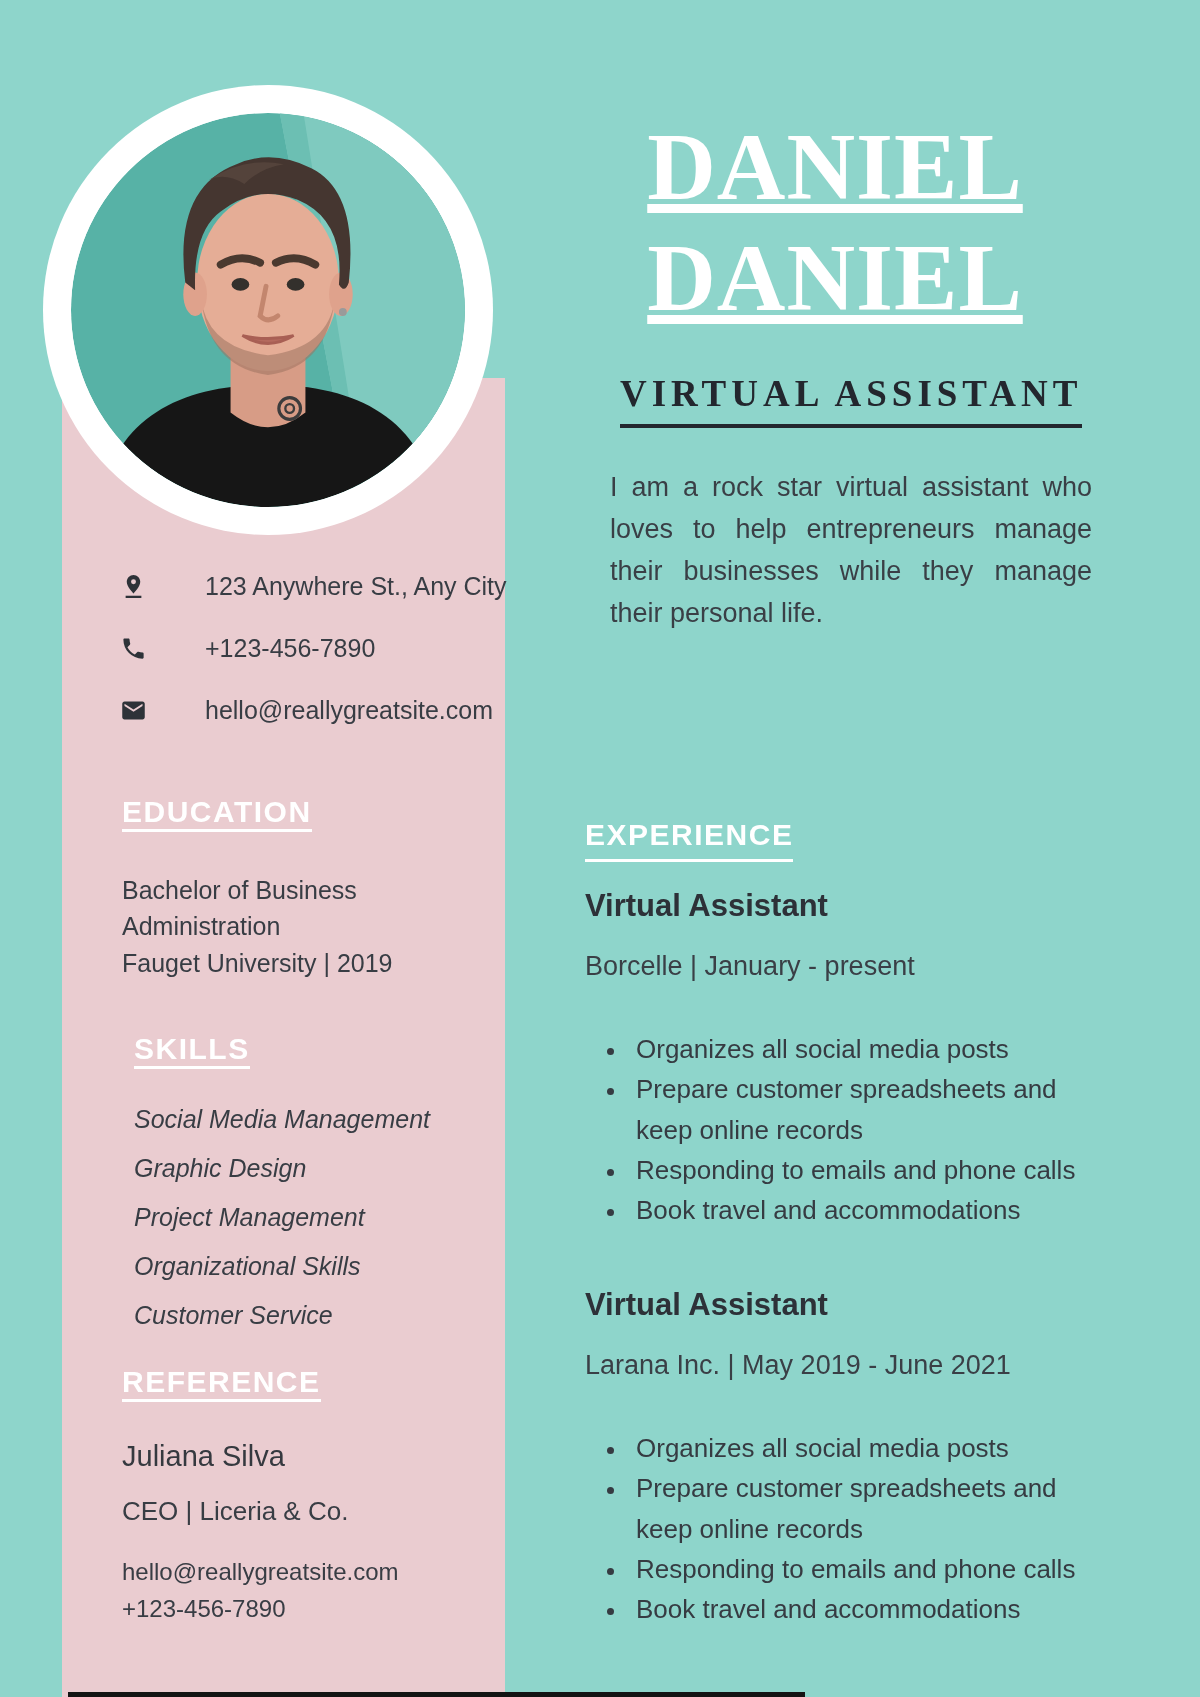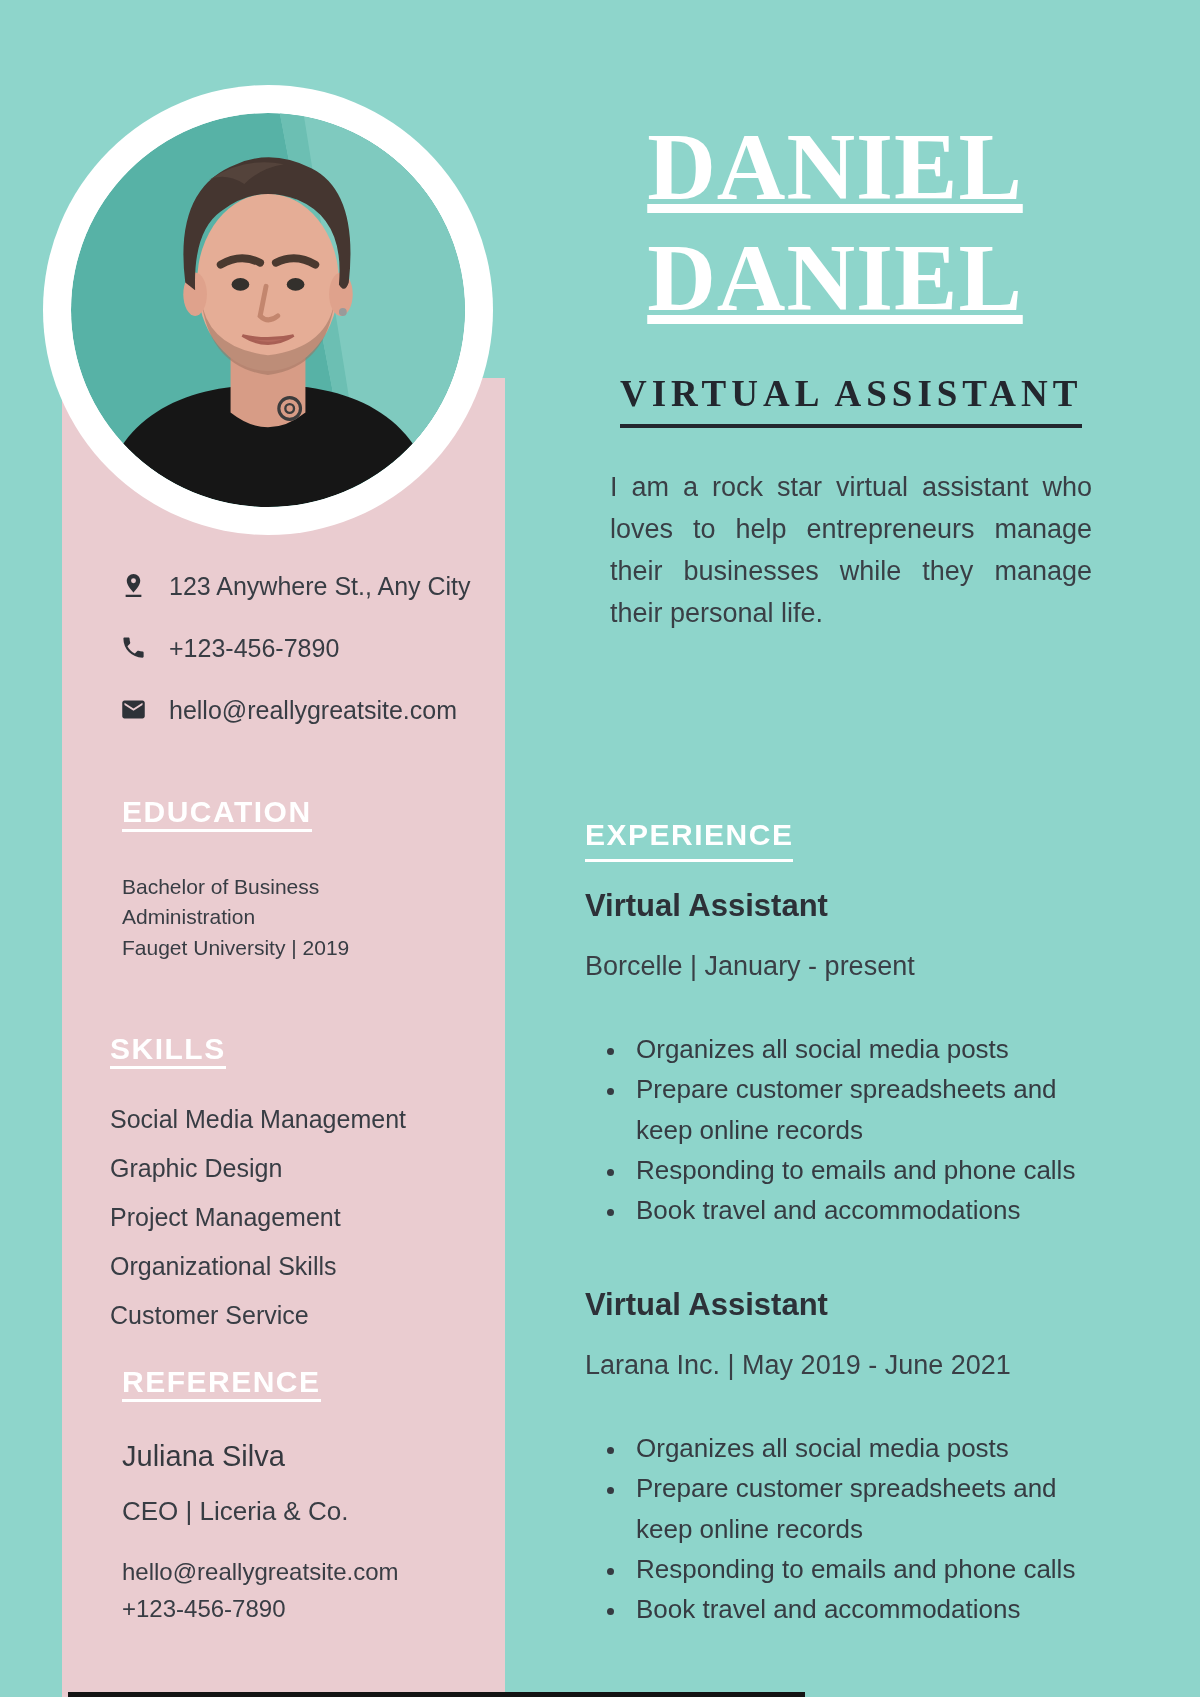--- a/index.html
+++ b/index.html
@@ -14,34 +14,34 @@
   .bottom-bar{position:absolute;left:68px;bottom:0;width:737px;height:5px;background:#141414;}
   
   .photo-ring{
     position:absolute;left:43px;top:85px;width:450px;height:450px;border-radius:50%;
     background:#ffffff;display:flex;align-items:center;justify-content:center;
   }
   .photo-inner{width:394px;height:394px;border-radius:50%;overflow:hidden;}
   .photo-inner svg{display:block;width:100%;height:100%;}
   
   .contact{position:absolute;left:120px;top:572px;width:360px;}
-  .contact-row{display:flex;margin-bottom:33px;}
+  .contact-row{display:flex;align-items:center;margin-bottom:33px;gap:36px;}
   .contact-row .cicon{width:27px;height:27px;flex:0 0 27px;margin-right:22px;}
   .contact-row .ctext{font-size:25px;color:#383d44;white-space:nowrap;}
   
   .side-heading{
     display:inline-block;color:#ffffff;font-size:30px;font-weight:bold;
     letter-spacing:1.5px;border-bottom:3px solid #ffffff;
   }
-  .side-text{font-size:21px;line-height:1.44;color:#383d44;}
+  .side-text{font-size:25px;line-height:1.44;color:#383d44;}
   .edu{position:absolute;left:122px;top:795px;width:330px;}
   .edu .degree{margin-top:40px;width:320px;}
   .edu .school{margin-top:1px;}
-  .skills{position:absolute;left:110px;top:1032px;width:340px;}
-  .skills ul{list-style:none;margin:36px 0 0 0;padding:0;}
+  .skills{position:absolute;left:134px;top:1032px;width:340px;}
+  .skills ul{list-style:none;margin:36px 0 0 0;padding:0;font-style:italic;}
   .skills li{font-size:25px;color:#383d44;margin-bottom:20px;}
   .reference{position:absolute;left:122px;top:1365px;width:340px;}
   .ref-name{margin-top:38px;font-size:29px;color:#35393f;}
   .ref-role{margin-top:23px;font-size:26px;color:#383d44;}
   .ref-contact{margin-top:26px;font-size:24px;line-height:1.55;color:#383d44;}
   .name{
     position:absolute;left:585px;top:112px;width:500px;text-align:center;
     font-family:"Liberation Serif","DejaVu Serif",serif;font-weight:bold;
     color:#ffffff;font-size:95px;line-height:1.17;letter-spacing:1px;text-decoration:underline;
   }

